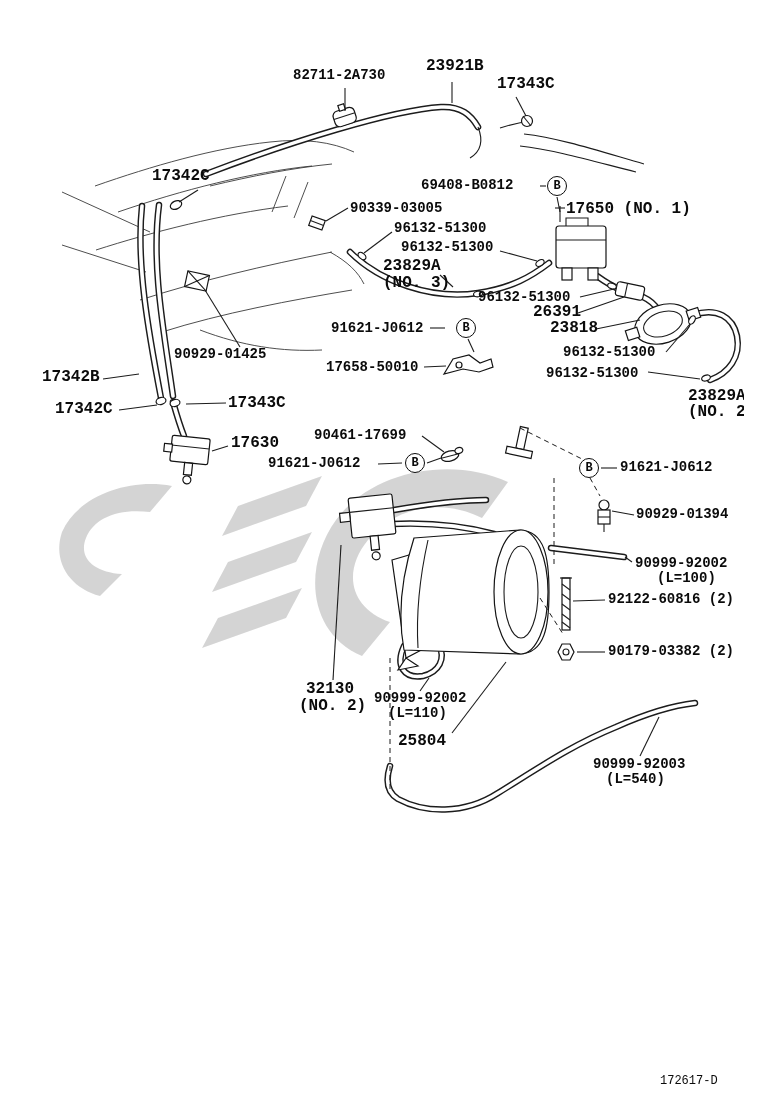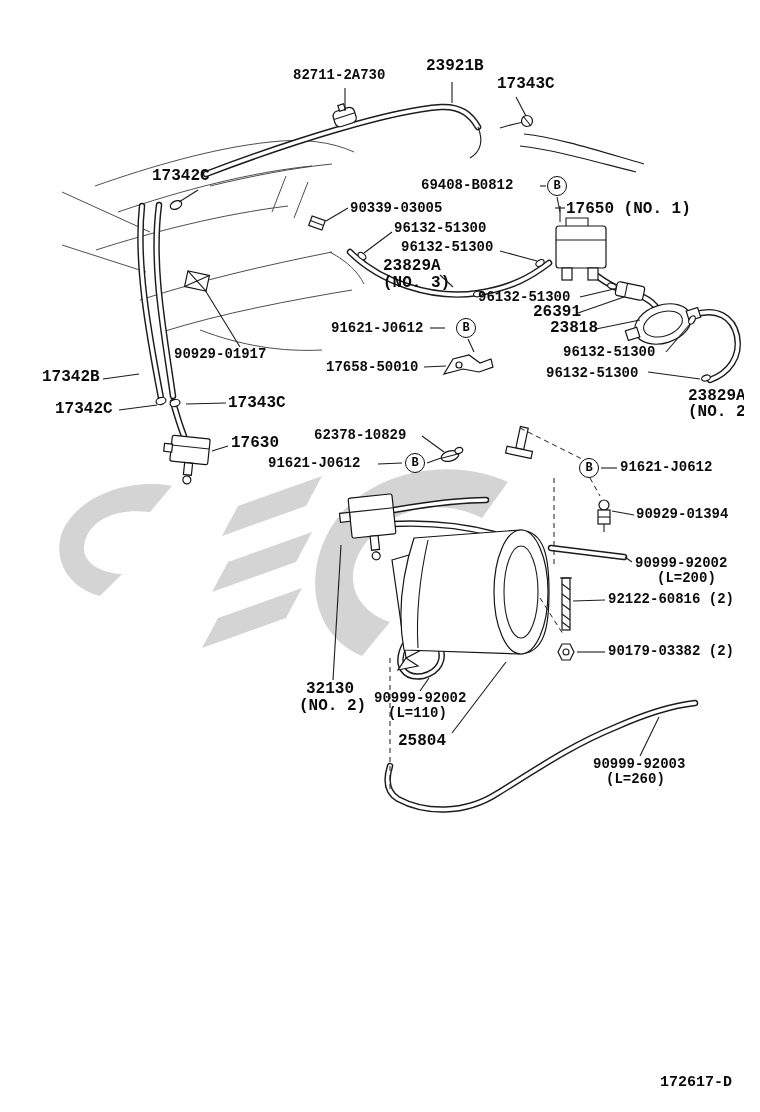--- a/index.html
+++ b/index.html
@@ -5,21 +5,21 @@
   * { margin:0; padding:0; box-sizing:border-box; }
   html,body { background:#ffffff; }
   body { width:760px; height:1112px; position:relative; font-family:"Liberation Mono","DejaVu Sans Mono",monospace; }
   .stage { position:relative; width:744px; height:1112px; background:#fff; overflow:hidden; }
   .stage svg { position:absolute; left:0; top:0; }
   .lbl { position:absolute; font-weight:bold; font-size:14px; color:#0b0b0b; white-space:nowrap; line-height:1.1; }
   .lbl-lg { font-size:16px; }
   .bmark { position:absolute; width:20px; height:20px; border:1.8px solid #0b0b0b; border-radius:50%;
            display:flex; align-items:center; justify-content:center; font-weight:bold; font-size:12px;
            background:#fff; color:#0b0b0b; }
-  .docnum { position:absolute; font-weight:bold; font-size:15px; color:#0b0b0b; }
+  .docnum { position:absolute; font-weight:normal; font-size:12px; color:#0b0b0b; }
   svg .ln   { stroke:#1c1c1c; stroke-width:1.1; fill:none; }
   svg .eng  { stroke:#3a3a3a; stroke-width:0.9; fill:none; }
   svg .dash { stroke:#1c1c1c; stroke-width:1; fill:none; stroke-dasharray:5 4; }
   svg .tube-o { stroke:#1c1c1c; stroke-width:6.5; fill:none; stroke-linecap:round; }
   svg .tube-i { stroke:#ffffff; stroke-width:3.6; fill:none; stroke-linecap:round; }
   svg .part { fill:#ffffff; stroke:#141414; stroke-width:1.2; }
 </style>
 </head>
 <body>
 
@@ -268,43 +268,43 @@
   <div class="lbl" style="left:401px;top:240px">96132-51300</div>
   <div class="lbl lbl-lg" style="left:566px;top:201px">17650 (NO. 1)</div>
   <div class="lbl lbl-lg" style="left:383px;top:258px">23829A</div>
   <div class="lbl lbl-lg" style="left:383px;top:275px">(NO. 3)</div>
   <div class="lbl" style="left:478px;top:290px">96132-51300</div>
   <div class="lbl lbl-lg" style="left:533px;top:304px">26391</div>
   <div class="lbl lbl-lg" style="left:550px;top:320px">23818</div>
   <div class="lbl" style="left:563px;top:345px">96132-51300</div>
   <div class="lbl" style="left:546px;top:366px">96132-51300</div>
   <div class="lbl" style="left:331px;top:321px">91621-J0612</div>
-  <div class="lbl" style="left:174px;top:347px">90929-01917</div>
+  <div class="lbl" style="left:174px;top:347px">90929-01425</div>
   <div class="lbl" style="left:326px;top:360px">17658-50010</div>
   <div class="lbl lbl-lg" style="left:42px;top:369px">17342B</div>
   <div class="lbl lbl-lg" style="left:55px;top:401px">17342C</div>
   <div class="lbl lbl-lg" style="left:228px;top:395px">17343C</div>
   <div class="lbl lbl-lg" style="left:688px;top:388px">23829A</div>
   <div class="lbl lbl-lg" style="left:688px;top:404px">(NO. 2)</div>
   <div class="lbl lbl-lg" style="left:231px;top:435px">17630</div>
-  <div class="lbl" style="left:314px;top:428px">62378-10829</div>
+  <div class="lbl" style="left:314px;top:428px">90461-17699</div>
   <div class="lbl" style="left:268px;top:456px">91621-J0612</div>
   <div class="lbl" style="left:620px;top:460px">91621-J0612</div>
   <div class="lbl" style="left:636px;top:507px">90929-01394</div>
   <div class="lbl" style="left:635px;top:556px">90999-92002</div>
-  <div class="lbl" style="left:657px;top:571px">(L=200)</div>
+  <div class="lbl" style="left:657px;top:571px">(L=100)</div>
   <div class="lbl" style="left:608px;top:592px">92122-60816 (2)</div>
   <div class="lbl" style="left:608px;top:644px">90179-03382 (2)</div>
   <div class="lbl lbl-lg" style="left:306px;top:681px">32130</div>
   <div class="lbl lbl-lg" style="left:299px;top:698px">(NO. 2)</div>
   <div class="lbl" style="left:374px;top:691px">90999-92002</div>
   <div class="lbl" style="left:388px;top:706px">(L=110)</div>
   <div class="lbl lbl-lg" style="left:398px;top:733px">25804</div>
   <div class="lbl" style="left:593px;top:757px">90999-92003</div>
-  <div class="lbl" style="left:606px;top:772px">(L=260)</div>
+  <div class="lbl" style="left:606px;top:772px">(L=540)</div>
 
   <div class="bmark" style="left:547px;top:176px">B</div>
   <div class="bmark" style="left:456px;top:318px">B</div>
   <div class="bmark" style="left:405px;top:453px">B</div>
   <div class="bmark" style="left:579px;top:458px">B</div>
 
   <div class="docnum" style="left:660px;top:1074px">172617-D</div>
 
 </div>
 

